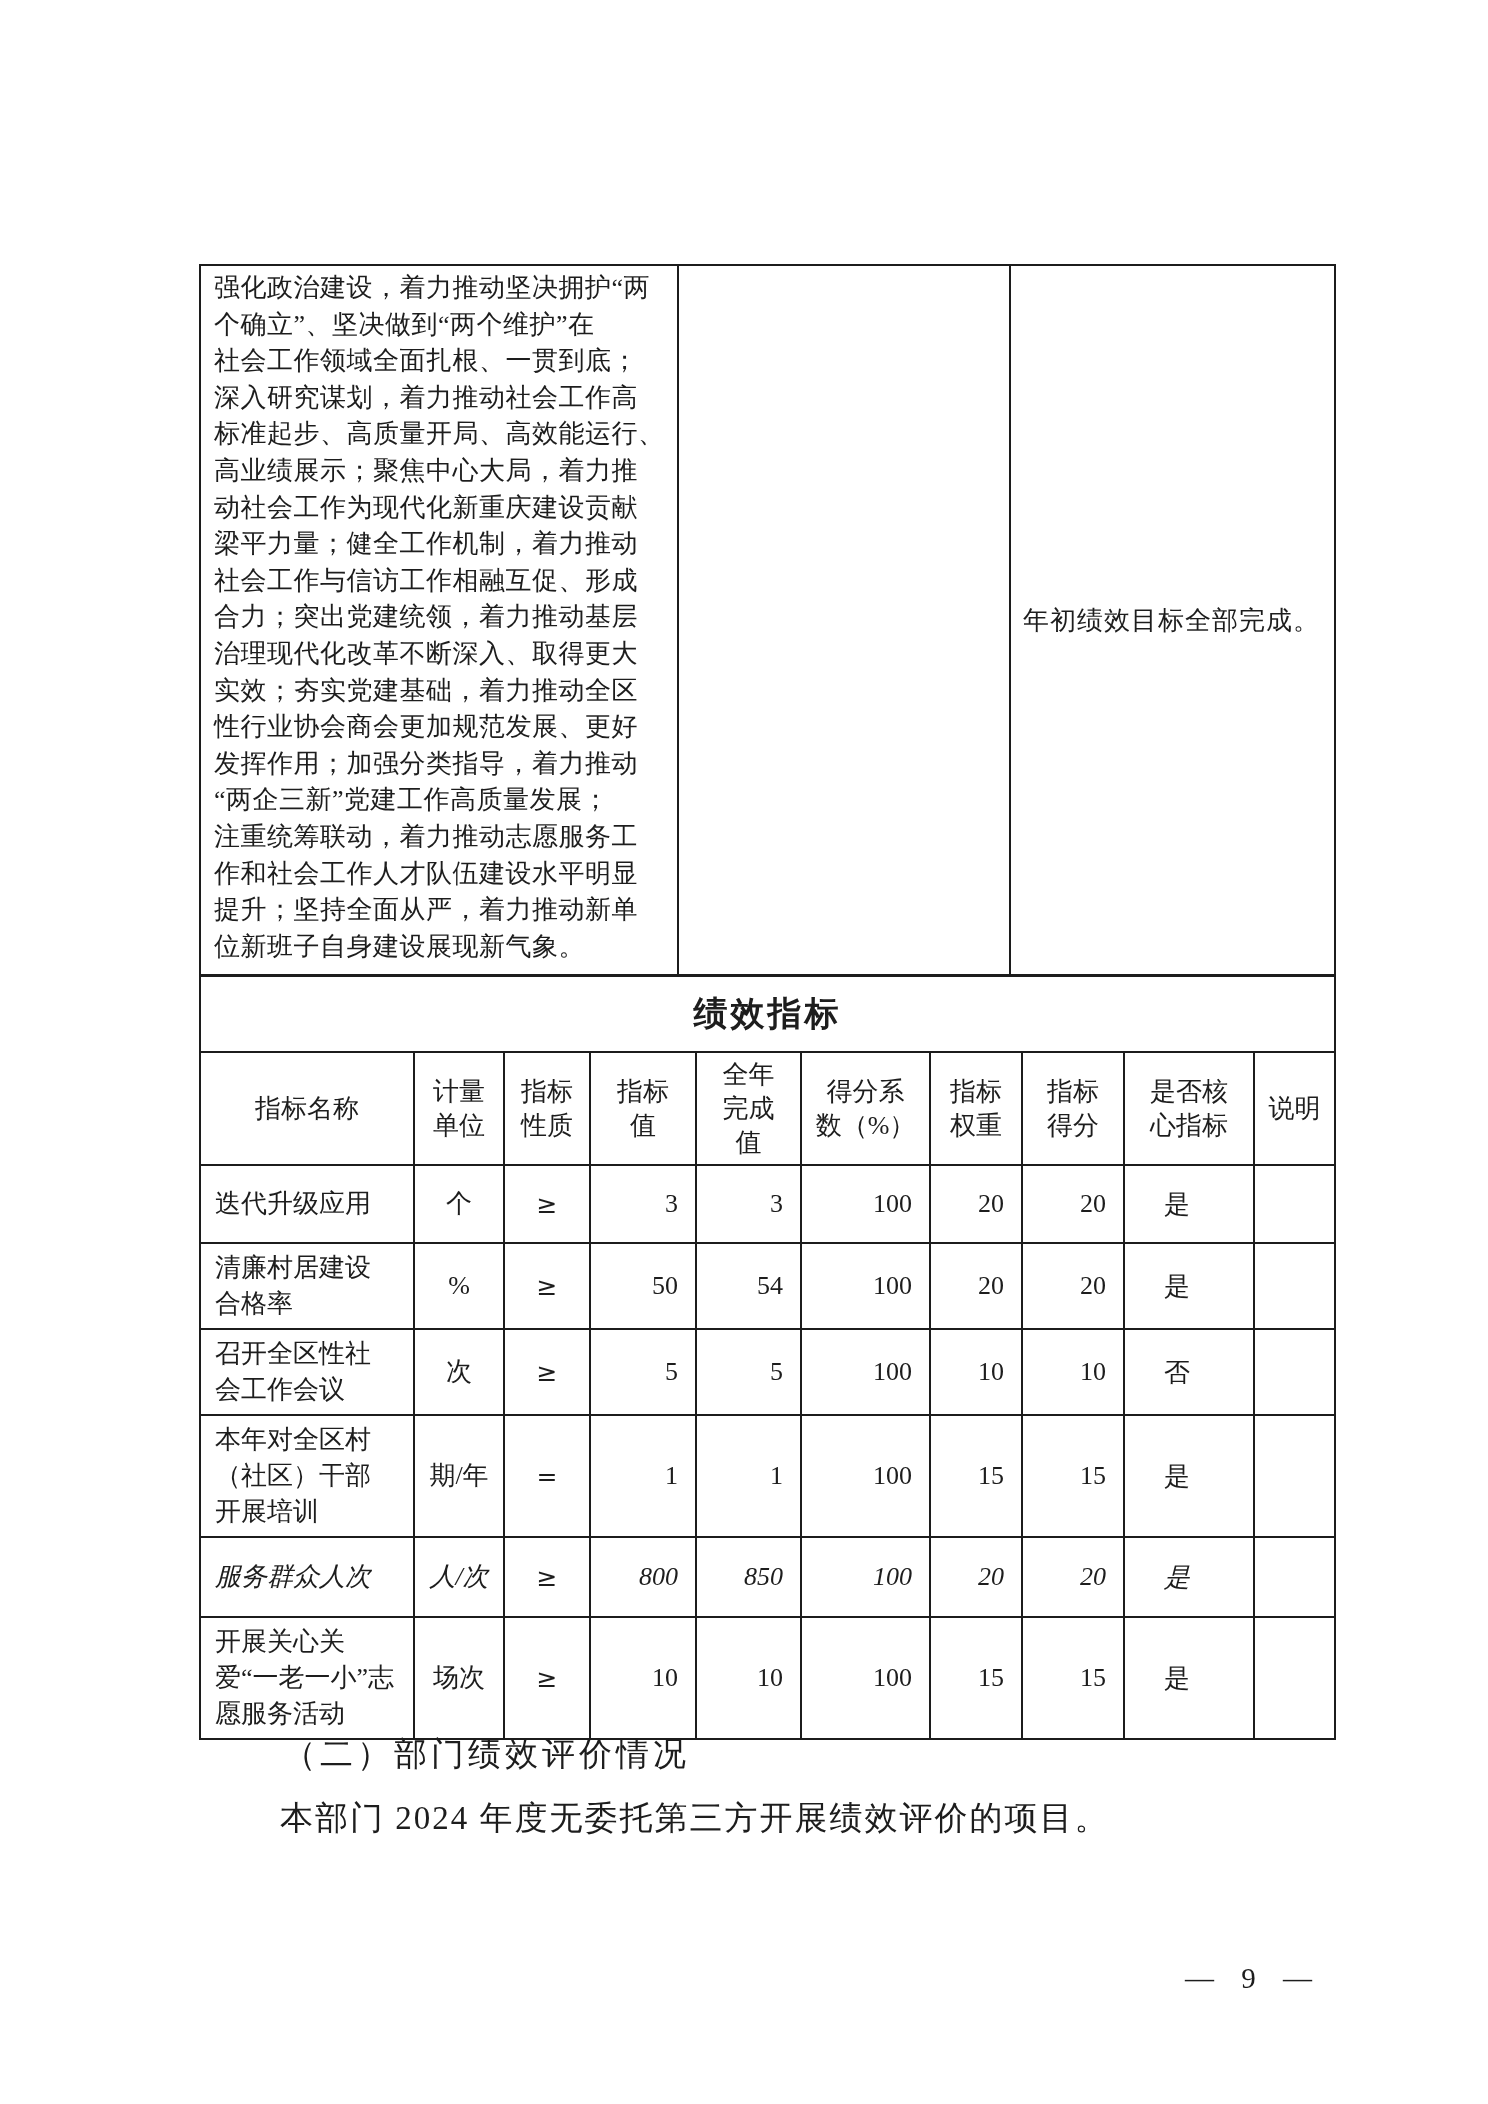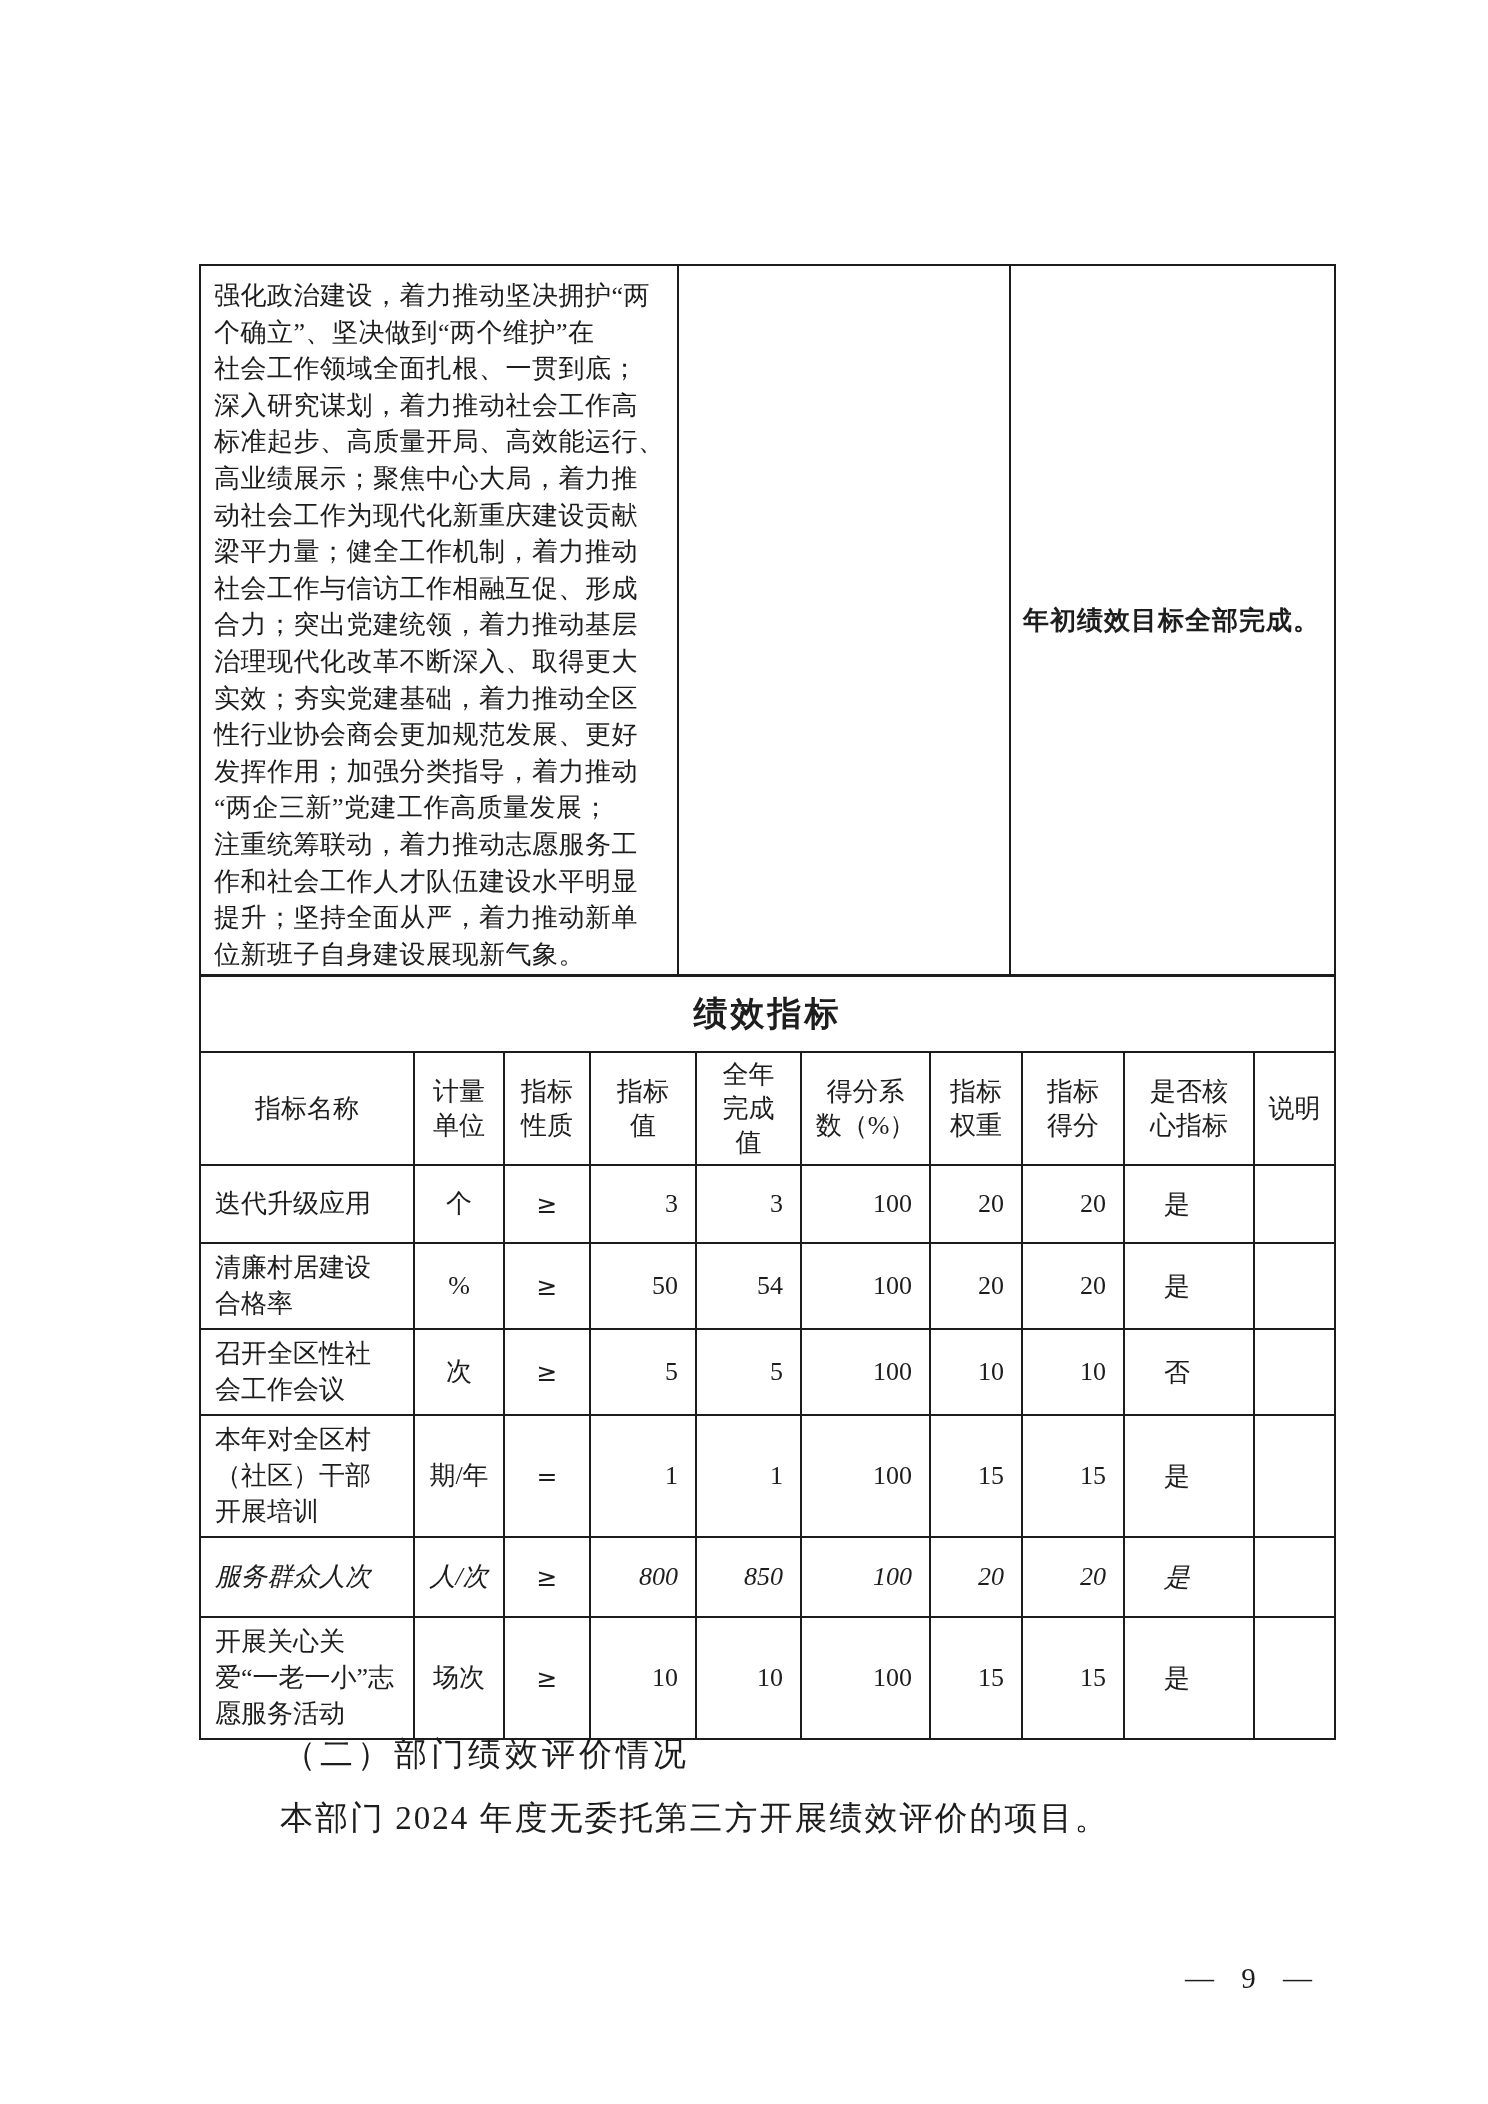--- a/index.html
+++ b/index.html
@@ -26,38 +26,37 @@
 
   
   .top-section {
     display: flex;
     height: 708px;
   }
   .top-section .cell { height: 100%; }
   .cell-summary {
     width: 478px;
     border-right: 2px solid #1c1c1c;
-    padding: 12px 8px 0 13px;
+    padding: 4px 8px 0 13px;
     font-size: 26px;
     line-height: 36.6px;
     white-space: pre-line;
     letter-spacing: 0.5px;
   }
   .cell-middle {
     width: 332px;
     border-right: 2px solid #1c1c1c;
   }
   .cell-result {
     flex: 1;
     display: flex;
     align-items: center;
     padding: 0 6px 0 12px;
     font-size: 26px;
     letter-spacing: 1px;
-    font-weight: bold;
   }
 
   
   .title-row {
     height: 79px;
     border-top: 3px solid #1c1c1c;
     border-bottom: 2px solid #1c1c1c;
     display: flex;
     align-items: center;
     justify-content: center;

